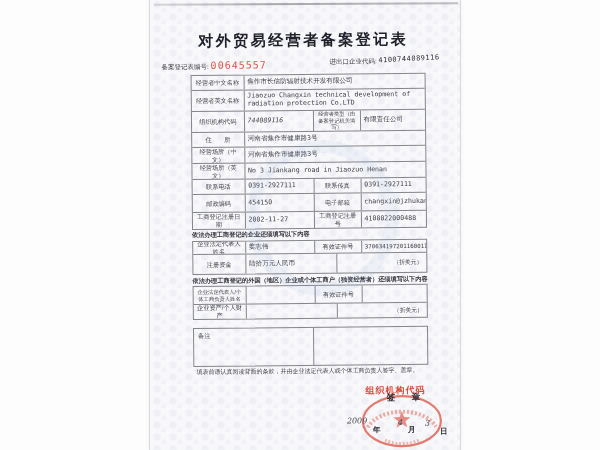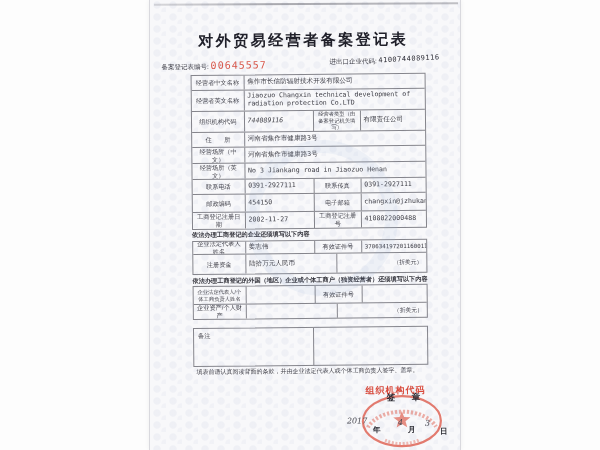--- a/index.html
+++ b/index.html
@@ -187,21 +187,21 @@
         <path d="M14,40 A36,23 0 0 1 82,40" fill="none" stroke="#dd5848" stroke-width="4" stroke-dasharray="2.2 1.8" opacity="0.6"></path>
         <path d="M31,53 A28,17 0 0 0 65,53" fill="none" stroke="#dd5848" stroke-width="3" stroke-dasharray="2 1.6" opacity="0.5"></path>
         <polygon points="48,24 50.23,29.93 56.56,30.22 51.61,34.17 53.29,40.28 48,36.8 42.71,40.28 44.39,34.17 39.44,30.22 45.77,29.93" fill="#dd5848" opacity="0.85"></polygon>
       </g>
     </svg>
 
     <div class="authority">组织机构代码</div>
     <div class="sign">签　章</div>
 
     <div class="dateline">
-      <span class="dnum" style="left:195px;top:417px;">2017</span>
+      <span class="dnum" style="left:195px;top:417px;">2009</span>
       <span class="dunit" style="left:221px;top:426px;">年</span>
       <span class="dnum" style="left:246px;top:419px;">4</span>
       <span class="dunit" style="left:256px;top:426px;">月</span>
       <span class="dnum" style="left:273px;top:420px;">3</span>
       <span class="dunit" style="left:288px;top:428px;">日</span>
     </div>
 
   </div>
 </div>
 

